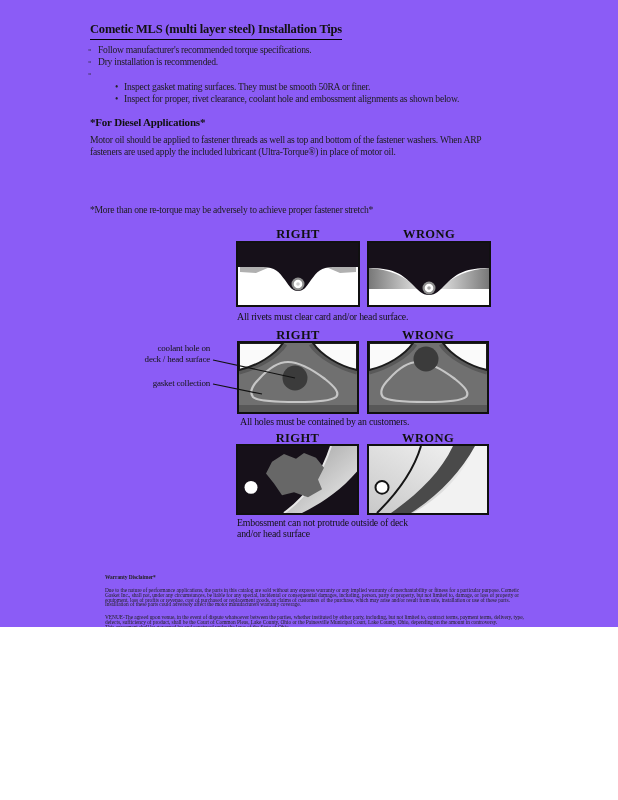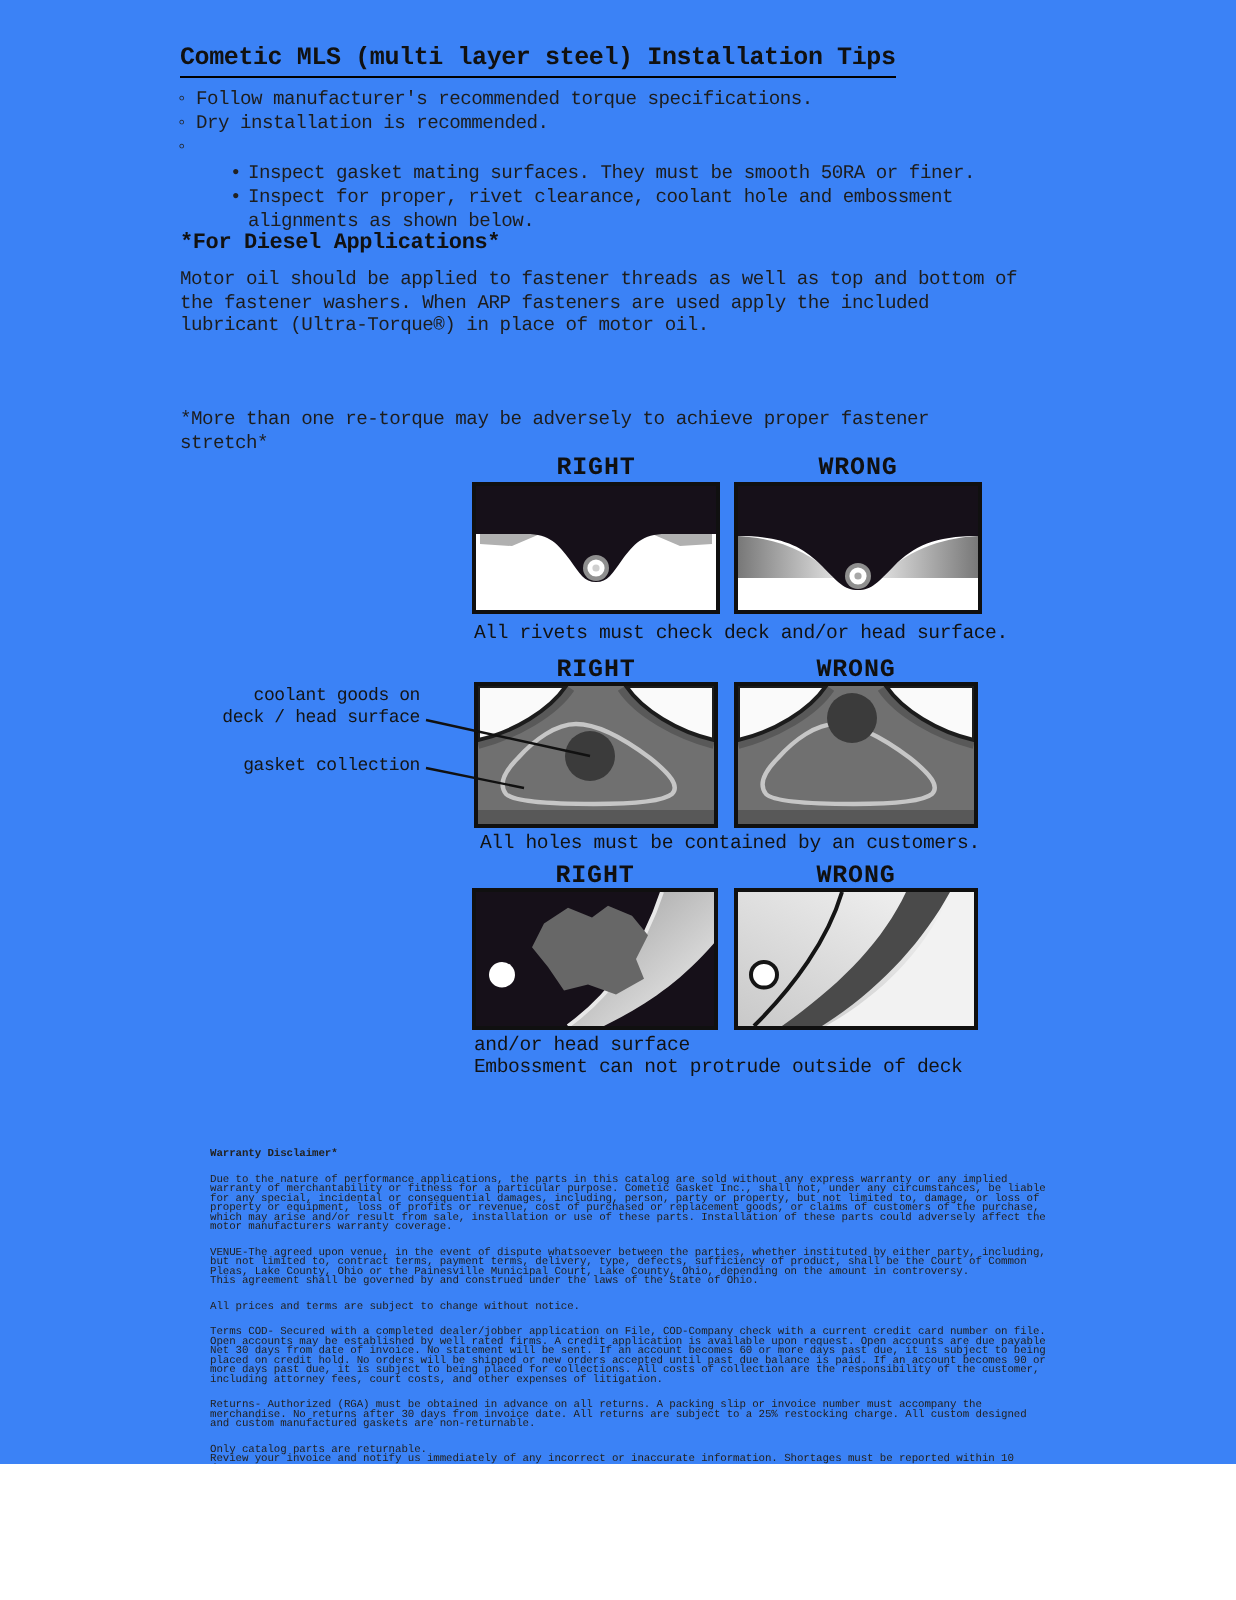--- a/index.html
+++ b/index.html
@@ -1,17 +1,17 @@
 <!DOCTYPE html>
 <html><head>
 <meta charset="utf-8">
 <style>
   html,body{margin:0;padding:0;background:#ffffff;}
-  #page{position:relative;width:618px;height:732px;background:#3b82f6;overflow:hidden;
-        font-family:Liberation Mono, monospace;color:#1d1d1d;}
+  #page{position:relative;width:618px;height:627px;background:#8b5cf6;overflow:hidden;
+        font-family:Liberation Serif, serif;color:#1d1d1d;}
   .abs{position:absolute;}
 
   .doc-title{left:90px;top:22px;font-size:12.5px;font-weight:bold;letter-spacing:-0.2px;
              color:#111;border-bottom:1.6px solid #000;padding-bottom:2px;}
 
   .bullets{left:88px;top:44px;width:430px;font-size:9.6px;letter-spacing:-0.25px;line-height:12.2px;}
   .b-row{display:flex;}
   .b-row .marker{width:10px;flex:0 0 10px;color:#222;}
   .b-row.sub{padding-left:27px;}
   .b-row.sub .marker{width:9px;flex:0 0 9px;}
@@ -98,27 +98,27 @@
       </defs>
       <rect x="0" y="0" width="120" height="62" fill="#ffffff"></rect>
       <path d="M0,25 C20,26 36,33 50,46 L0,46 Z" fill="url(#g1)"></path>
       <path d="M120,25 C100,26 84,33 70,46 L120,46 Z" fill="url(#g2)"></path>
       <path d="M0,0 H120 V25 C98,25 88,30 78,40 C70,48 67,52 60,52 C53,52 50,48 42,40 C32,30 22,25 0,25 Z" fill="#161019"></path>
       <circle cx="60" cy="45" r="6.5" fill="#8f8f8f"></circle>
       <circle cx="60" cy="45" r="4.3" fill="#ffffff"></circle>
       <circle cx="60" cy="45" r="1.8" fill="#a8a8a8"></circle>
     </svg>
   </div>
-  <div class="abs caption" style="left:237px;top:311px;width:300px;">All rivets must check deck and/or head surface.</div>
+  <div class="abs caption" style="left:237px;top:311px;width:300px;">All rivets must clear card and/or head surface.</div>
 
   <div class="abs rw-label" style="left:237px;top:328px;width:122px;">RIGHT</div>
   <div class="abs rw-label" style="left:367px;top:328px;width:122px;">WRONG</div>
 
   <div class="abs callout" style="left:108px;top:343px;width:102px;">
-    <div>coolant goods on</div>
+    <div>coolant hole on</div>
     <div>deck / head surface</div>
   </div>
   <div class="abs callout" style="left:108px;top:378px;width:102px;">gasket collection</div>
 
   <div class="abs imgbox" style="left:237px;top:341px;width:122px;height:73px;">
     <svg viewBox="0 0 118 69" preserveAspectRatio="none">
       <rect x="0" y="0" width="118" height="69" fill="#707070"></rect>
       <rect x="0" y="62" width="118" height="7" fill="#585858"></rect>
       <path d="M46,1 C38,13 19,24 0,29" stroke="#595959" stroke-width="5" fill="none"></path>
       <path d="M72,1 C80,13 99,24 118,29" stroke="#595959" stroke-width="5" fill="none"></path>
@@ -175,22 +175,22 @@
         </linearGradient>
       </defs>
       <rect x="0" y="0" width="118" height="68" fill="url(#g4)"></rect>
       <path d="M106,0 H118 V68 H44 C72,52 95,28 106,0 Z" fill="#f2f2f2"></path>
       <path d="M84,0 H106 C92,26 70,50 42,68 H22 C50,48 72,26 84,0 Z" fill="#4a4a4a"></path>
       <path d="M52,0 C45,24 28,48 8,68" stroke="#151515" stroke-width="2" fill="none"></path>
       <circle cx="13" cy="42" r="6.5" fill="#ffffff" stroke="#151515" stroke-width="2"></circle>
     </svg>
   </div>
   <div class="abs caption" style="left:237px;top:517px;width:280px;">
+    <div>Embossment can not protrude outside of deck</div>
     <div>and/or head surface</div>
-    <div>Embossment can not protrude outside of deck</div>
   </div>
 
   <div class="abs fineprint">
     <div class="fp-h">Warranty Disclaimer*</div>
     <p>Due to the nature of performance applications, the parts in this catalog are sold without any express warranty or any implied warranty of merchantability or fitness for a particular purpose.  Cometic Gasket Inc., shall not, under any circumstances, be liable for any special, incidental or consequential damages, including, person, party or property, but not limited to, damage, or loss of property or equipment, loss of profits or revenue, cost of purchased or replacement goods, or claims of customers of the purchase, which may arise and/or result from sale, installation or use of these parts.  Installation of these parts could adversely affect the motor manufacturers warranty coverage.</p>
     <p class="nogap">VENUE-The agreed upon venue, in the event of dispute whatsoever between the parties, whether instituted by either party, including, but not limited to, contract terms, payment terms, delivery, type, defects, sufficiency of product, shall be the Court of Common Pleas, Lake County, Ohio or the Painesville Municipal Court, Lake County, Ohio, depending on the amount in controversy.</p>
     <p>This agreement shall be governed by and construed under the laws of the State of Ohio.</p>
     <p>All prices and terms are subject to change without notice.</p>
     <p>Terms COD- Secured with a completed dealer/jobber application on File, COD-Company check with a current credit card number on file.  Open accounts may be established by well rated firms.  A credit application is available upon request.  Open accounts are due payable Net 30 days from date of invoice.  No statement will be sent.  If an account becomes 60 or more days past due, it is subject to being placed on credit hold.  No orders will be shipped or new orders accepted until past due balance is paid.  If an account becomes 90 or more days past due, it is subject to being placed for collections.  All costs of collection are the responsibility of the customer, including attorney fees, court costs, and other expenses of litigation.</p>
     <p>Returns- Authorized (RGA) must be obtained in advance on all returns.  A packing slip or invoice number must accompany the merchandise.  No returns after 30 days from invoice date.  All returns are subject to a 25% restocking charge.  All custom designed and custom manufactured gaskets are non-returnable.</p>

